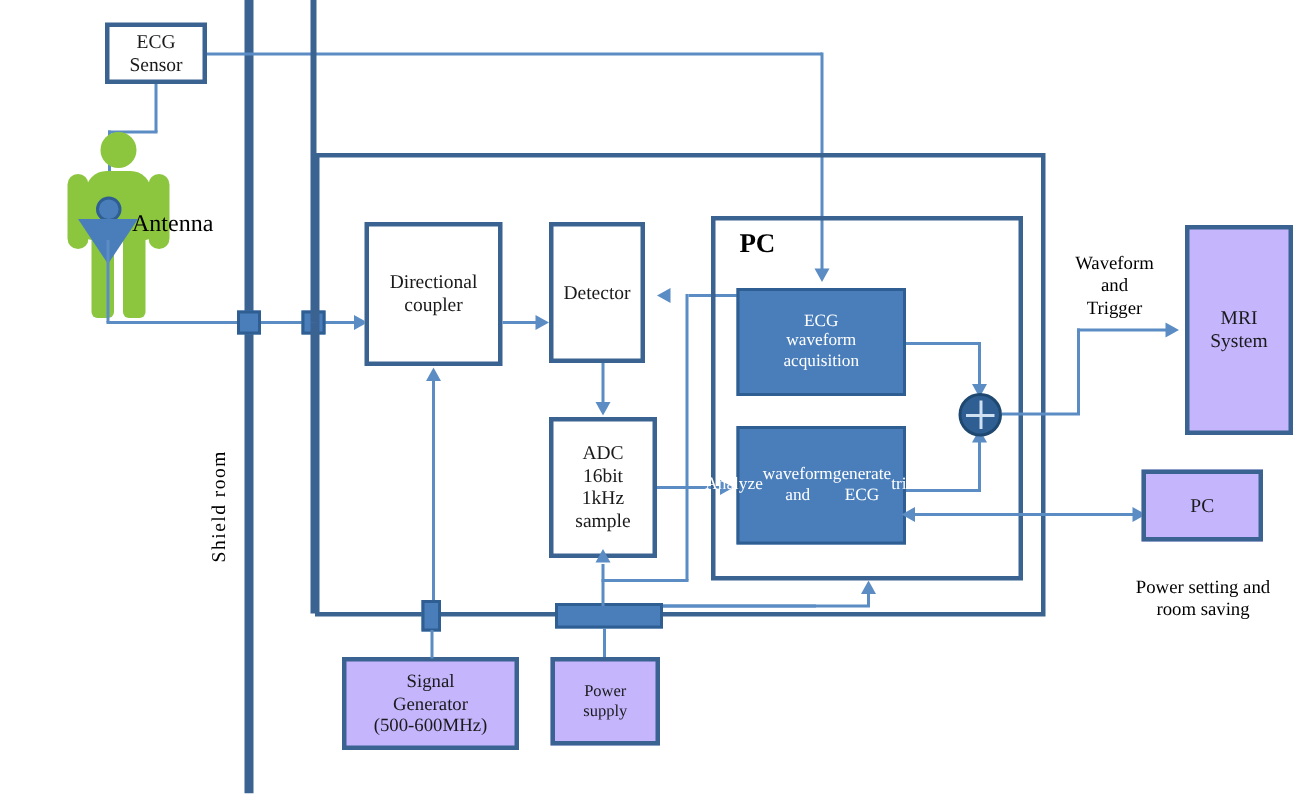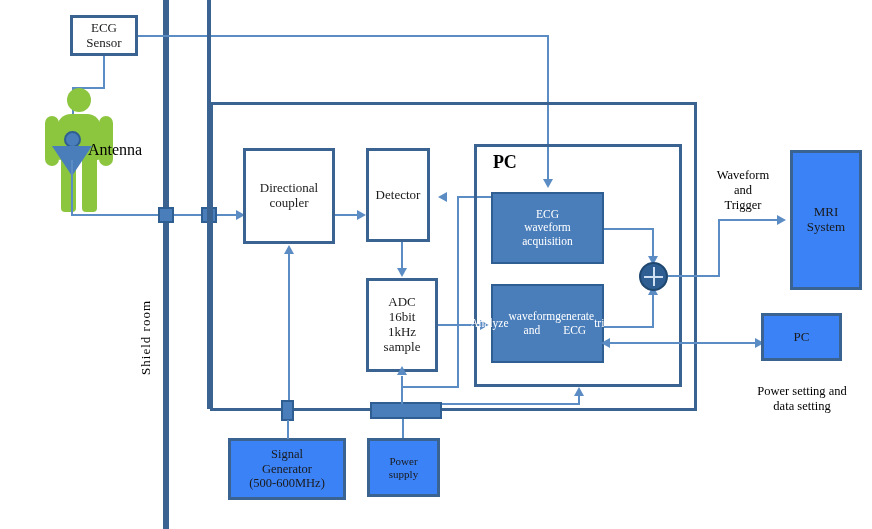--- a/index.html
+++ b/index.html
@@ -5,21 +5,21 @@
   html,body{margin:0;padding:0;background:#ffffff;}
   body{width:872px;height:529px;position:relative;overflow:hidden;
        font-family:"Liberation Serif", serif;color:#000;}
   #stage{position:absolute;left:0;top:0;width:872px;height:529px;}
 
   
   .box{position:absolute;box-sizing:border-box;display:flex;align-items:center;
        justify-content:center;text-align:center;line-height:1.15;}
   .wbox{background:#ffffff;border:3px solid #3b6392;color:#1a1a1a;}
   .bbox{background:#4a7ebb;border:2px solid #2f5f92;color:#ffffff;}
-  .obox{background:#3b82f6;border:3px solid #3b6392;color:#1a1a1a;}
+  .obox{background:#c4b5fd;border:3px solid #3b6392;color:#1a1a1a;}
   .frame{position:absolute;box-sizing:border-box;background:transparent;
          border:3px solid #3b6392;}
 
   
   .lbl{position:absolute;text-align:center;line-height:1.2;color:#000;}
   .title{position:absolute;font-weight:bold;letter-spacing:-.2px;color:#000;}
 
   
   .ln{position:absolute;background:#5b8cc4;}
   .lnh{height:2px;}
@@ -186,21 +186,21 @@
   <div class="box obox" style="left:790px;top:150px;width:72px;height:140px;flex-direction:column;font-size:13px;">
     <span>MRI</span>
     <span>System</span>
   </div>
 
   <div class="box obox" style="left:761px;top:313px;width:81px;height:48px;font-size:13px;">
     <span>PC</span>
   </div>
   <div class="lbl" style="left:740px;top:384px;width:124px;font-size:12.5px;">
     <div>Power setting and</div>
-    <div>data setting</div>
+    <div>room saving</div>
   </div>
 
   <div class="conn" style="left:370px;top:402px;width:72px;height:17px;"></div>
   <div class="conn" style="left:281px;top:400px;width:13px;height:21px;"></div>
 
   <div class="ln lnv" style="left:402px;top:419px;height:20px;"></div>
 
   <div class="ln lnv" style="left:401px;top:376px;height:28px;"></div>
 
   <div class="ln lnh" style="left:442px;top:403px;width:102px;"></div>

